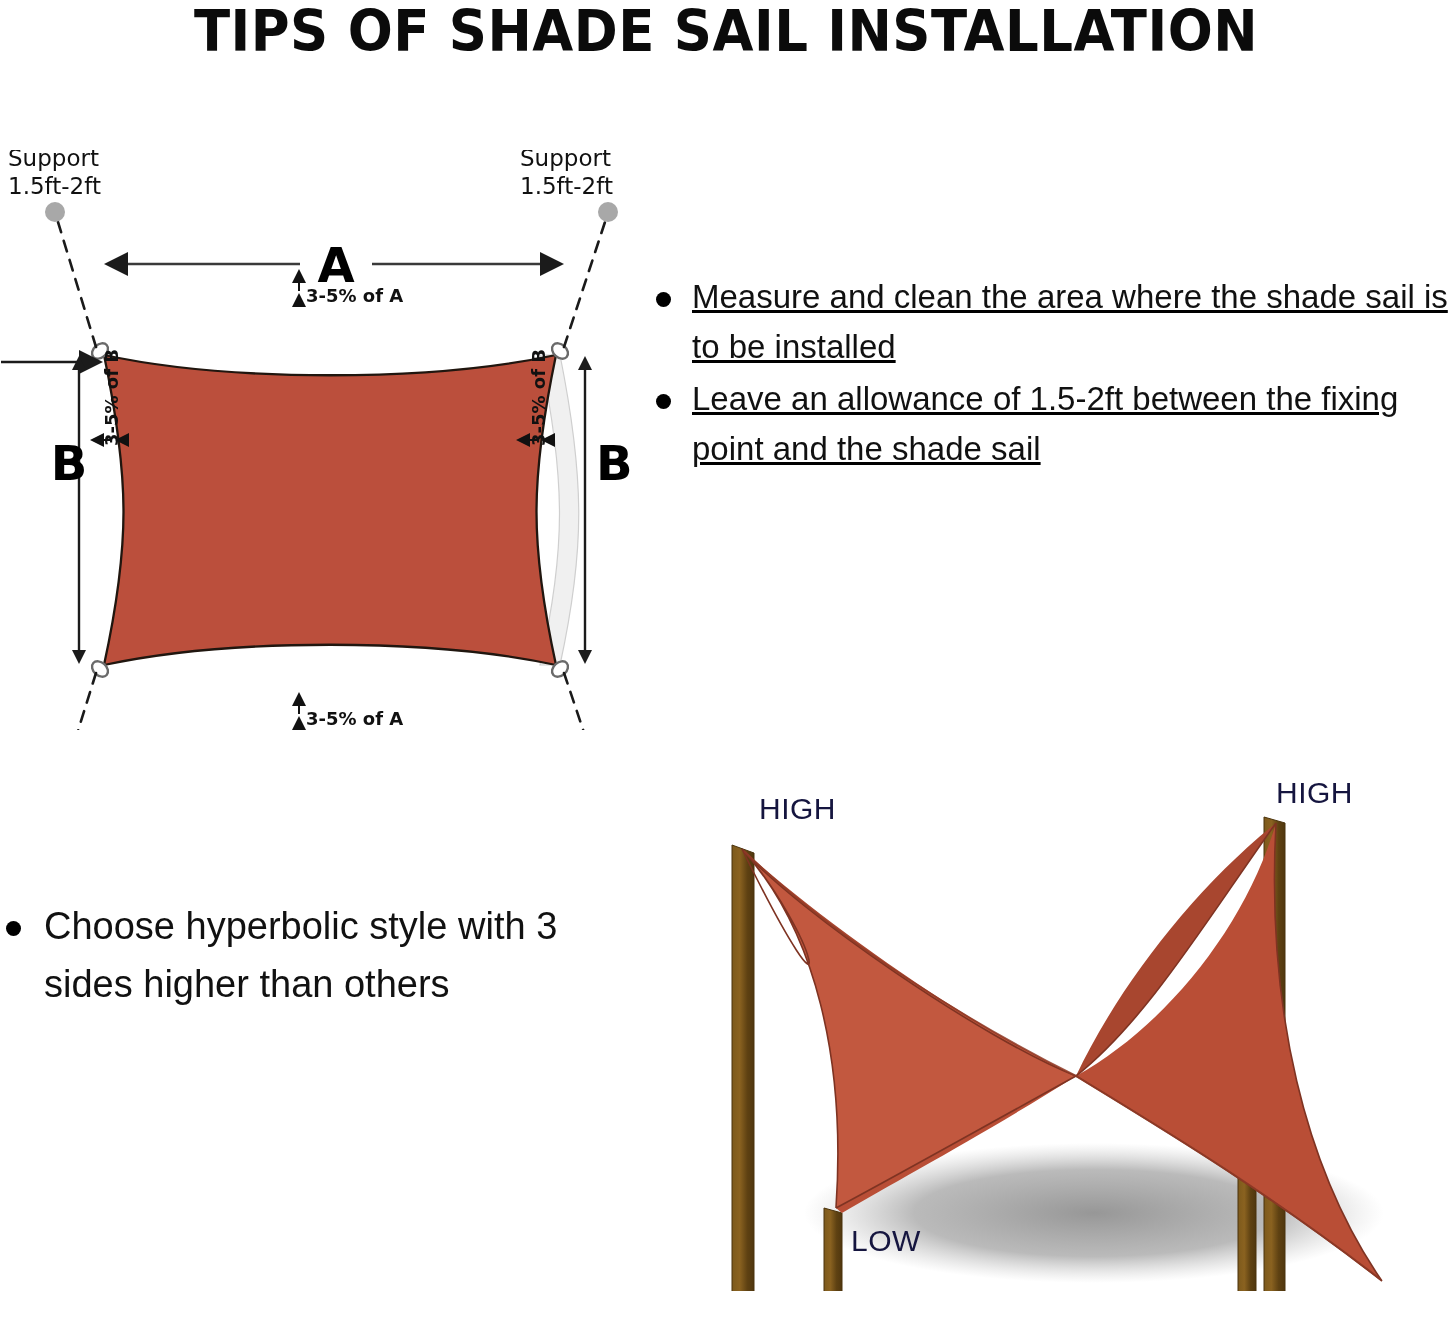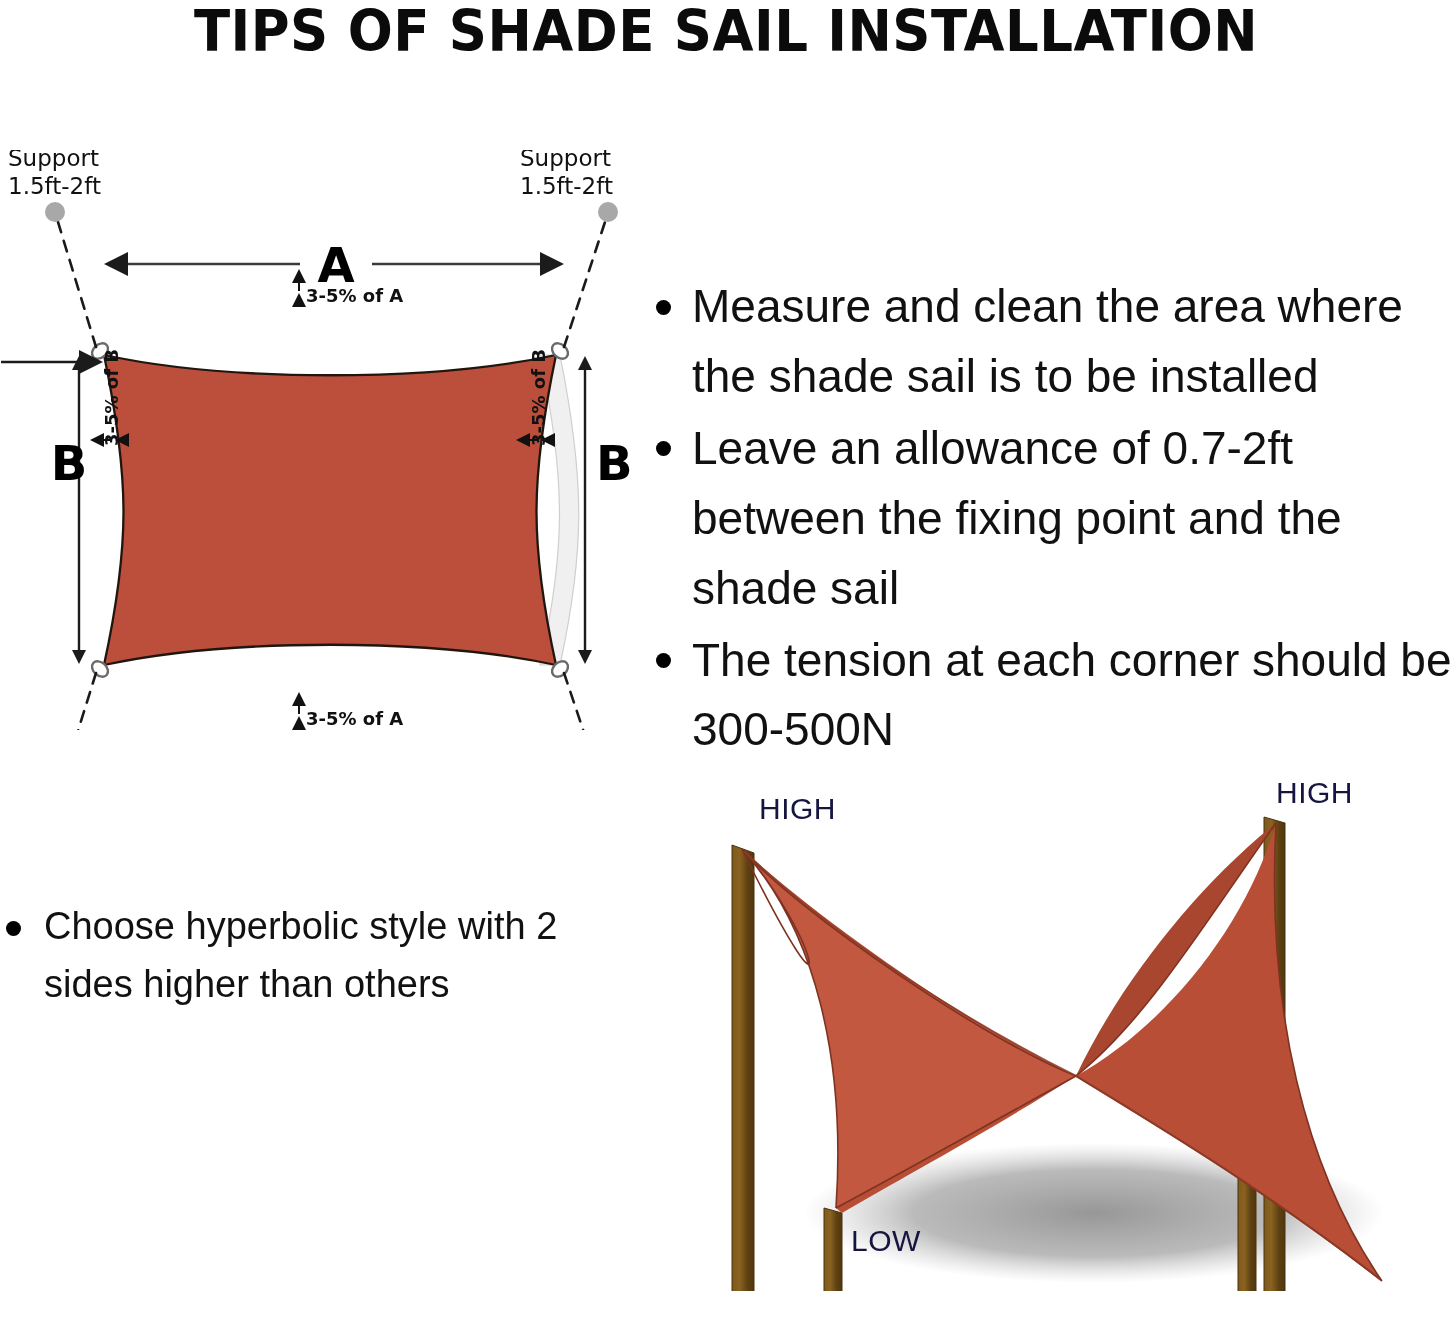--- a/index.html
+++ b/index.html
@@ -74,21 +74,22 @@
     width: 15px;
     height: 15px;
     border-radius: 50%;
     background: #000;
   }
 
   #tips-right {
     left: 646px;
     top: 272px;
     width: 806px;
-    font-size: 46px;
+    font-size: 33px;
+    text-decoration: underline;
   }
   #tips-right .bullet-item { margin-bottom: 2px; }
 
   #tips-bottom-left {
     left: 0px;
     top: 898px;
     width: 620px;
     font-size: 38px;
   }
   #tips-bottom-left .bullet-item { padding-left: 44px; margin-bottom: 2px; }
@@ -259,32 +260,28 @@
   </svg>
 </div>
 
 <ul id="tips-right" class="bullet-list">
   <li class="bullet-item">
     <span class="dot"></span>
     <span>Measure and clean the area where the shade sail is to be installed</span>
   </li>
   <li class="bullet-item">
     <span class="dot"></span>
-    <span>Leave an allowance of 0.7-2ft between the fixing point and the shade sail</span>
-  </li>
-  <li class="bullet-item">
-    <span class="dot"></span>
-    <span>The tension at each corner should be 300-500N</span>
+    <span>Leave an allowance of 1.5-2ft between the fixing point and the shade sail</span>
   </li>
 </ul>
 
 <ul id="tips-bottom-left" class="bullet-list">
   <li class="bullet-item">
     <span class="dot"></span>
-    <span>Choose hyperbolic style with 2 sides higher than others</span>
+    <span>Choose hyperbolic style with 3 sides higher than others</span>
   </li>
 </ul>
 
 <div id="hypar">
   <svg id="hypar-svg" width="806" height="530" viewBox="0 0 806 530" xmlns="http://www.w3.org/2000/svg">
     <defs>
       <linearGradient id="postG" x1="0" y1="0" x2="1" y2="0">
         <stop offset="0%" stop-color="#7d5a1c"></stop>
         <stop offset="35%" stop-color="#8a6220"></stop>
         <stop offset="70%" stop-color="#5e4112"></stop>

